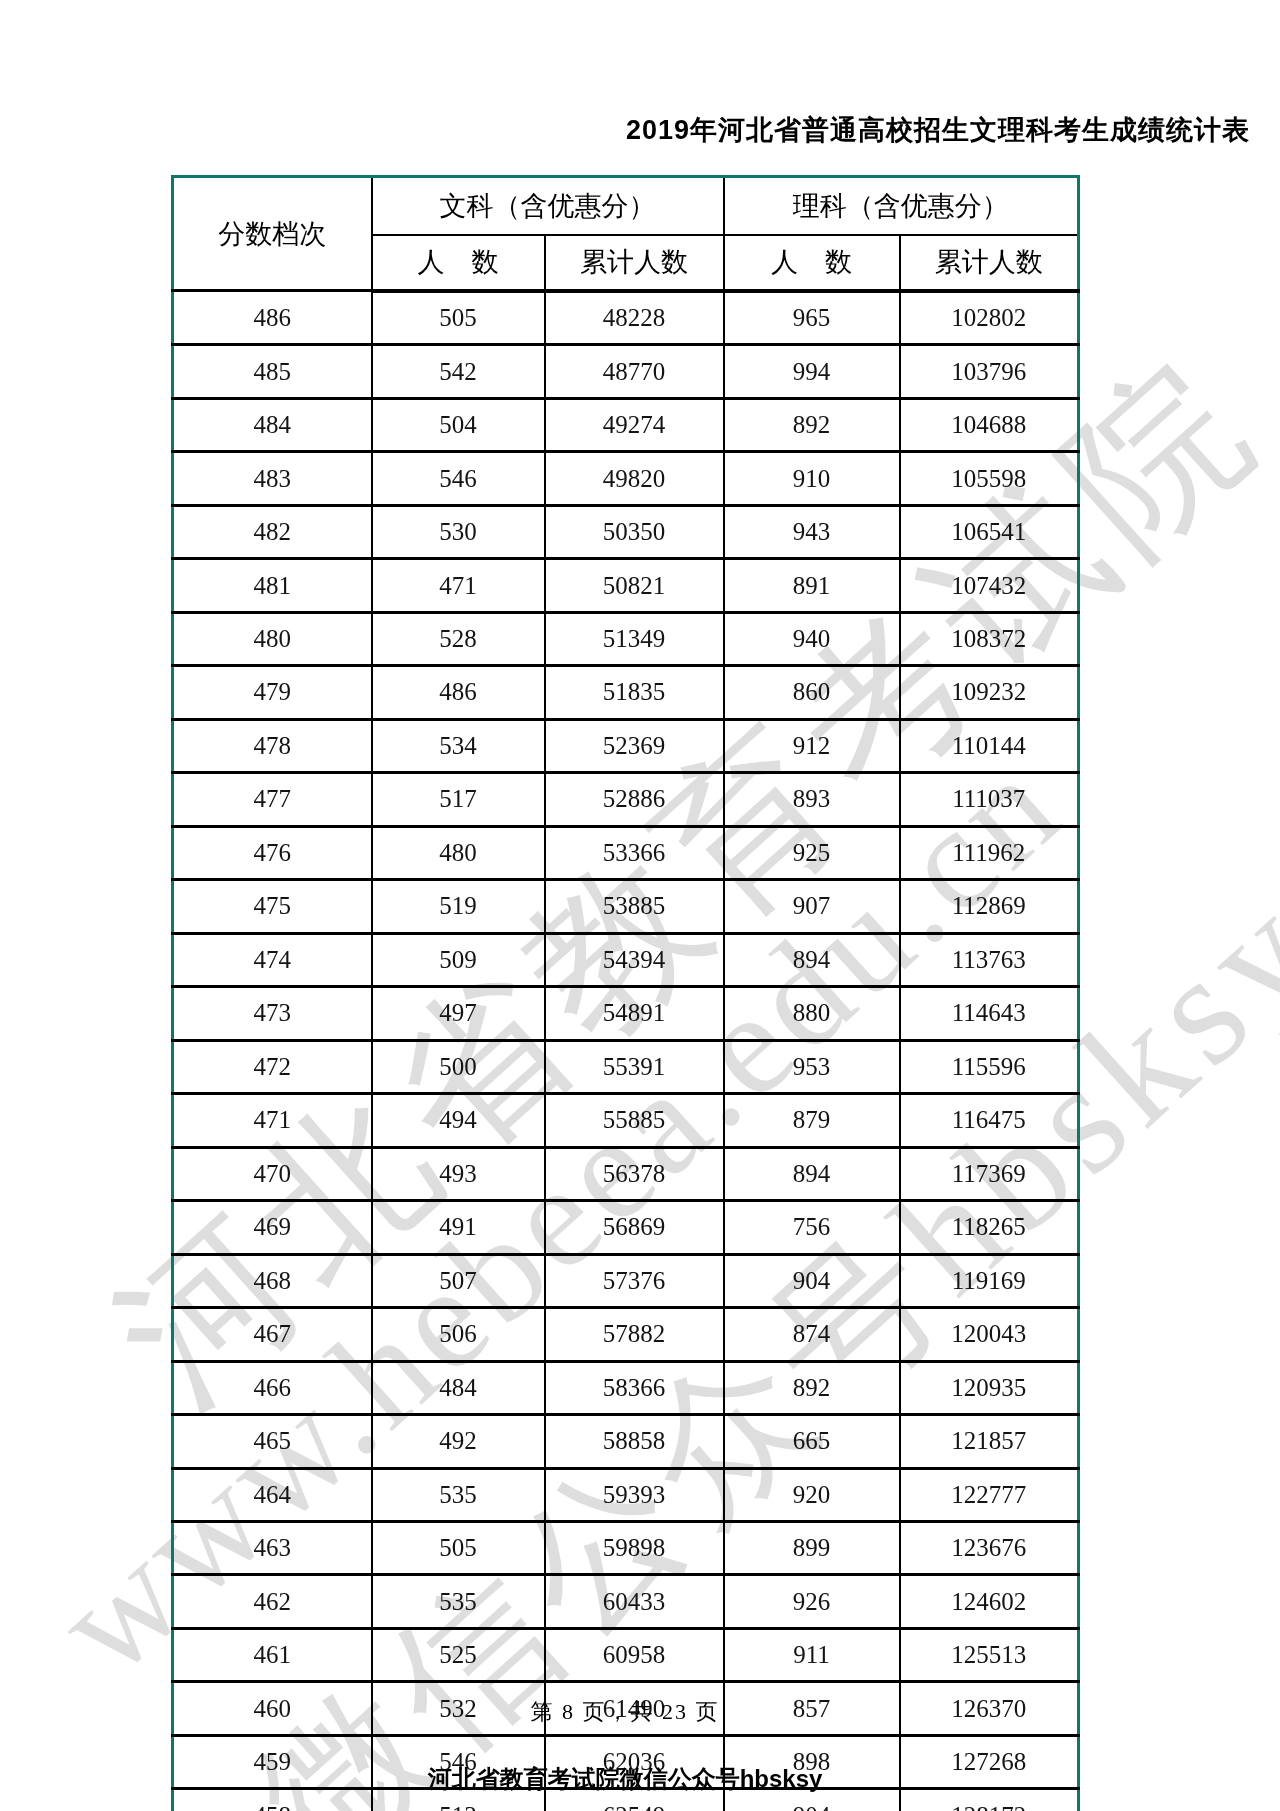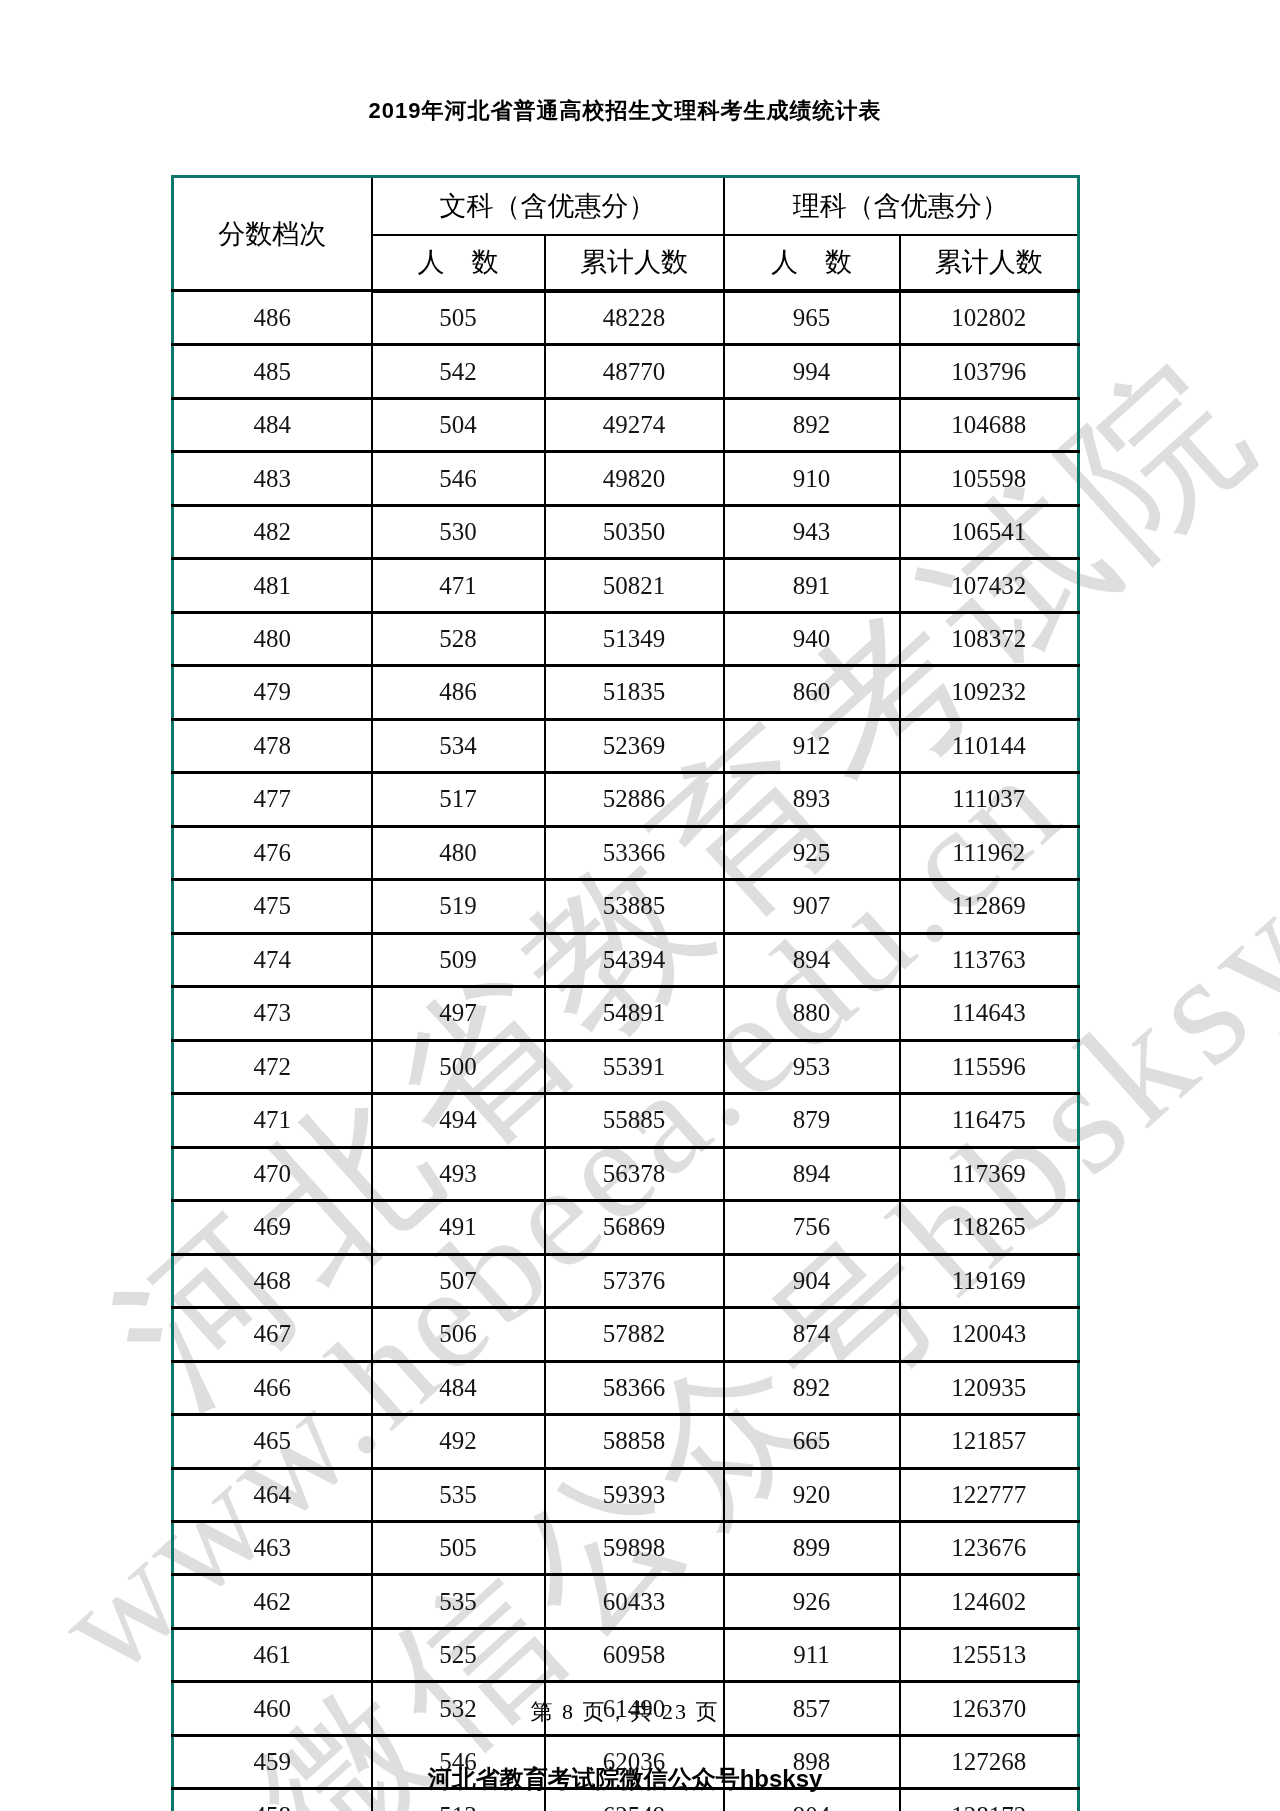--- a/index.html
+++ b/index.html
@@ -26,22 +26,22 @@
   
   .centered { position:absolute; left:0; width:1250px; text-align:center; z-index:2; }
 
   .site-header { top:24px; font-size:25px;
     font-family:"Liberation Sans","DejaVu Sans",sans-serif; font-weight:600; }
   .site-url {
     font-family:"Liberation Serif","DejaVu Serif",serif; font-weight:400;
     font-size:27px; letter-spacing:1px;
     border-bottom:2px solid #000; padding-bottom:1px;
   }
-  .doc-title { top:96px; font-size:22px; letter-spacing:1px;
-    font-family:"Liberation Sans","DejaVu Sans",sans-serif; font-weight:600; }
+  .doc-title { top:112px; font-size:27px; letter-spacing:1px;
+    font-family:"Liberation Sans","DejaVu Sans",sans-serif; font-weight:600;text-align:right; }
 
   .page-number { top:1697px; font-size:22px; letter-spacing:2px; }
   .wechat-footer { top:1763px; font-size:24px;
     font-family:"Liberation Sans","DejaVu Sans",sans-serif; font-weight:700; }
 
   
   .score-table {
     position:absolute; left:171px; top:175px; z-index:1;
     width:906px; height:1776px;
     border-collapse:collapse; table-layout:fixed;

